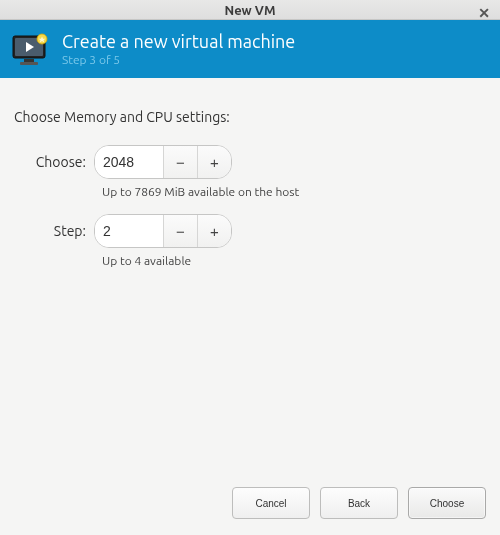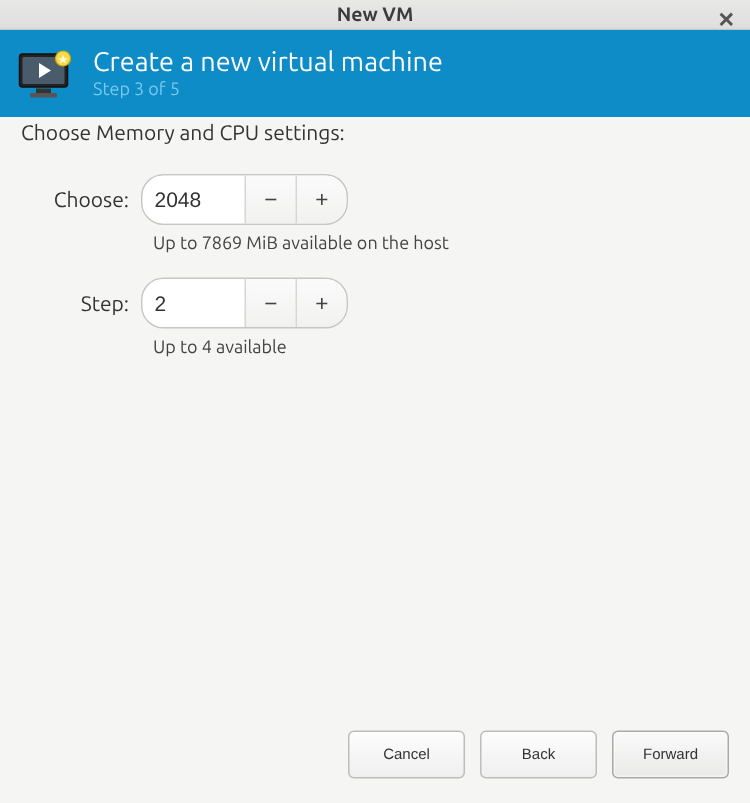--- a/index.html
+++ b/index.html
@@ -65,21 +65,21 @@
       font-weight: 400;
       color: #ffffff;
     }
     .header-step {
       font-size: 12px;
       color: #7bc8ea;
       margin-top: 1px;
     }
     .content {
       flex: 1;
-      padding: 2px 14px 14px 14px;
+      padding: 31px 14px 14px 14px;
       color: #333;
       font-size: 14px;
     }
     .prompt {
       margin-bottom: 20px;
       font-size: 14px;
       color: #333;
     }
     .form-row {
       display: flex;
@@ -196,14 +196,14 @@
       <button class="btn">−</button>
       <button class="btn">+</button>
     </div>
   </div>
   <div class="hint">Up to 4 available</div>
 </div>
 
 <div class="footer">
   <button>Cancel</button>
   <button>Back</button>
-  <button class="primary">Forward</button>
+  <button class="primary">Choose</button>
 </div>
 
 </body></html>

